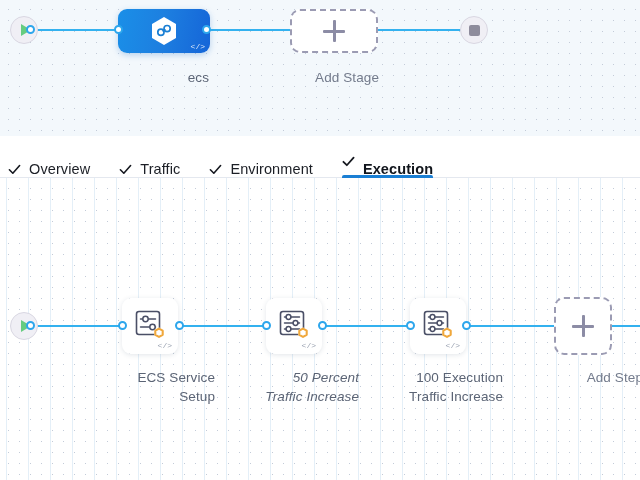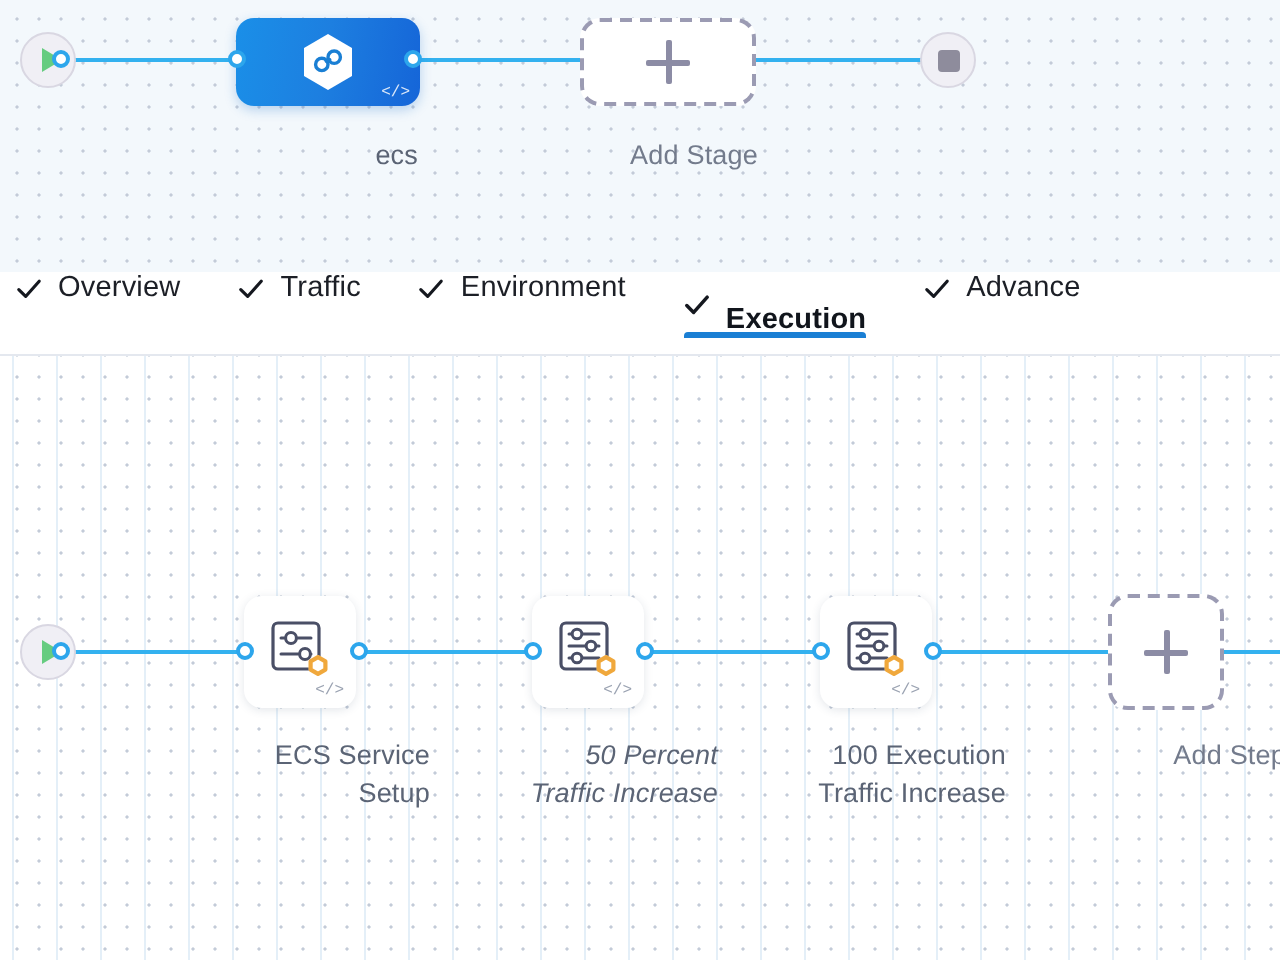--- a/index.html
+++ b/index.html
@@ -51,21 +51,21 @@
   
   #tab-bar {
     position: absolute;
     left: 0;
     top: 136px;
     width: 640px;
     height: 42px;
     background: #ffffff;
     border-bottom: 1px solid #e4e8ef;
     display: flex;
-    align-items: flex-start;
+    align-items: flex-end;
     box-sizing: border-box;
   }
   .tab {
     position: relative;
     display: flex;
     align-items: center;
     gap: 8px;
     padding: 0 19px 0 0;
     margin-left: 10px;
     white-space: nowrap;
@@ -299,28 +299,20 @@
     <div class="tab active">
       <span class="check">
         <svg viewBox="0 0 14 14" width="13" height="13">
             <path d="M1.5 7.3 L5.2 11 L12.5 2.8" fill="none" stroke="#15181f" stroke-width="1.9" stroke-linecap="round" stroke-linejoin="round"></path>
           </svg>
       </span>
       <span class="tab-label">Execution</span>
       <span class="tab-underline"></span>
     </div>
 
-    <div class="tab">
-      <span class="check">
-        <svg viewBox="0 0 14 14" width="13" height="13">
-            <path d="M1.5 7.3 L5.2 11 L12.5 2.8" fill="none" stroke="#15181f" stroke-width="1.7" stroke-linecap="round" stroke-linejoin="round"></path>
-          </svg>
-      </span>
-      <span class="tab-label">Advance</span>
-    </div>
   </div>
 
   <div id="step-canvas" class="canvas">
 
     <div class="edge" style="left:30px; top:147px; width:93px;"></div>
     <div class="edge" style="left:179px; top:147px; width:85px;"></div>
     <div class="edge" style="left:322px; top:147px; width:86px;"></div>
     <div class="edge" style="left:466px; top:147px; width:174px;"></div>
 
     <div class="terminal" style="left:10px; top:134px;">

